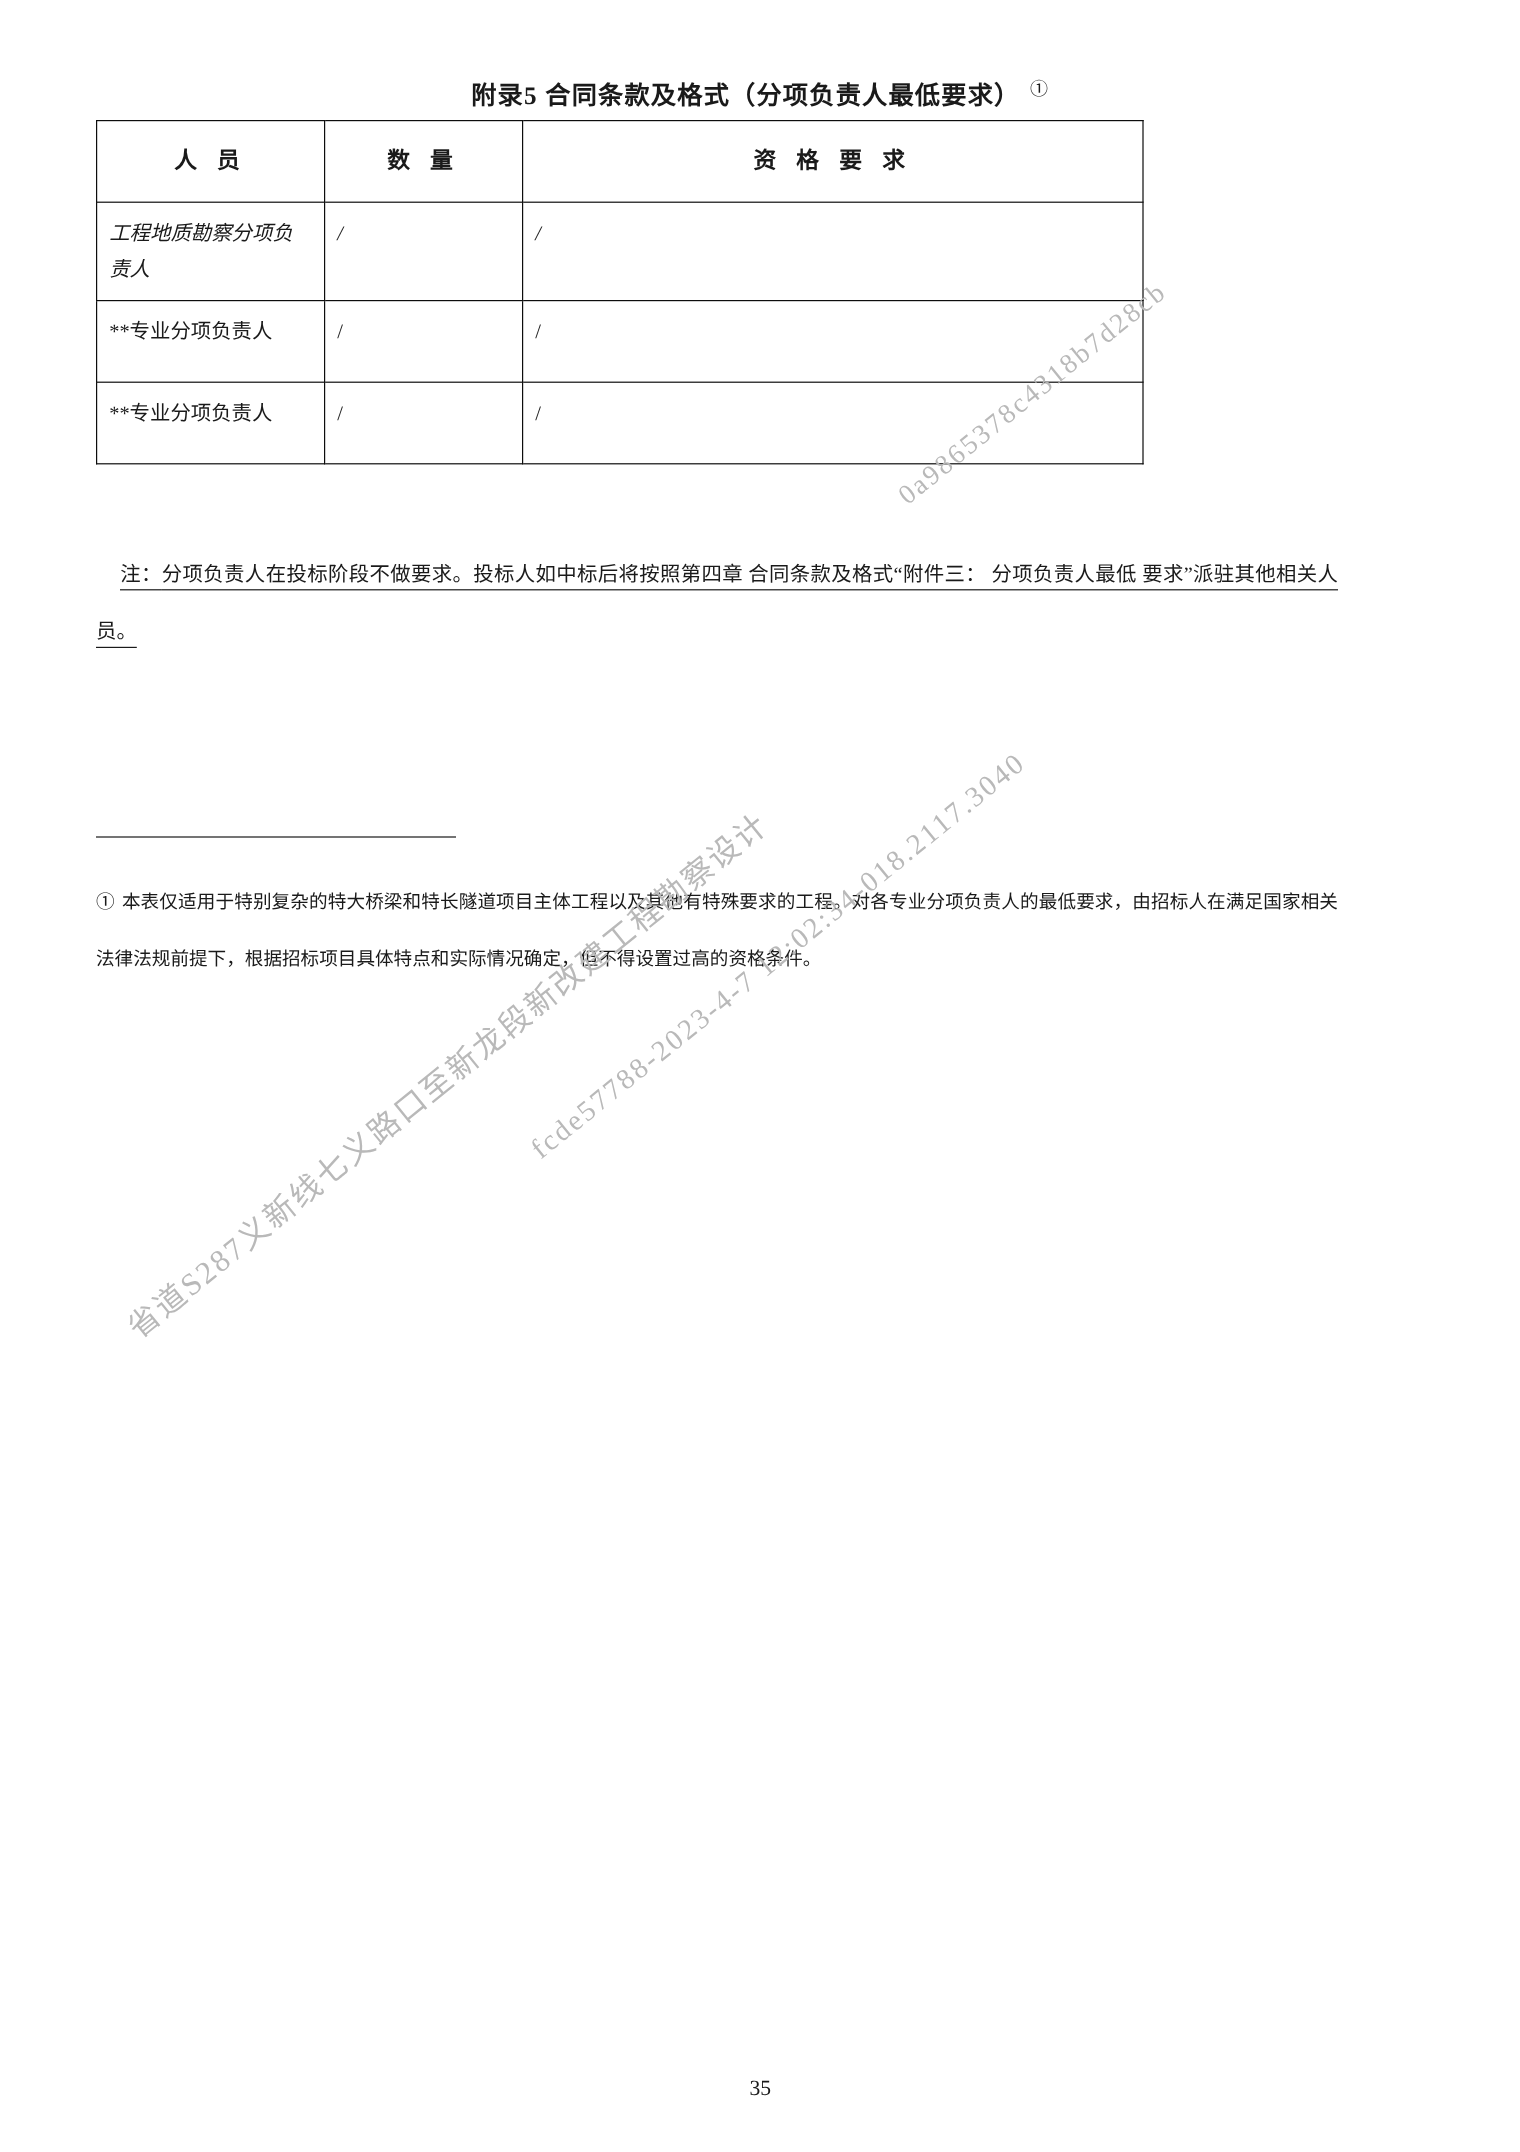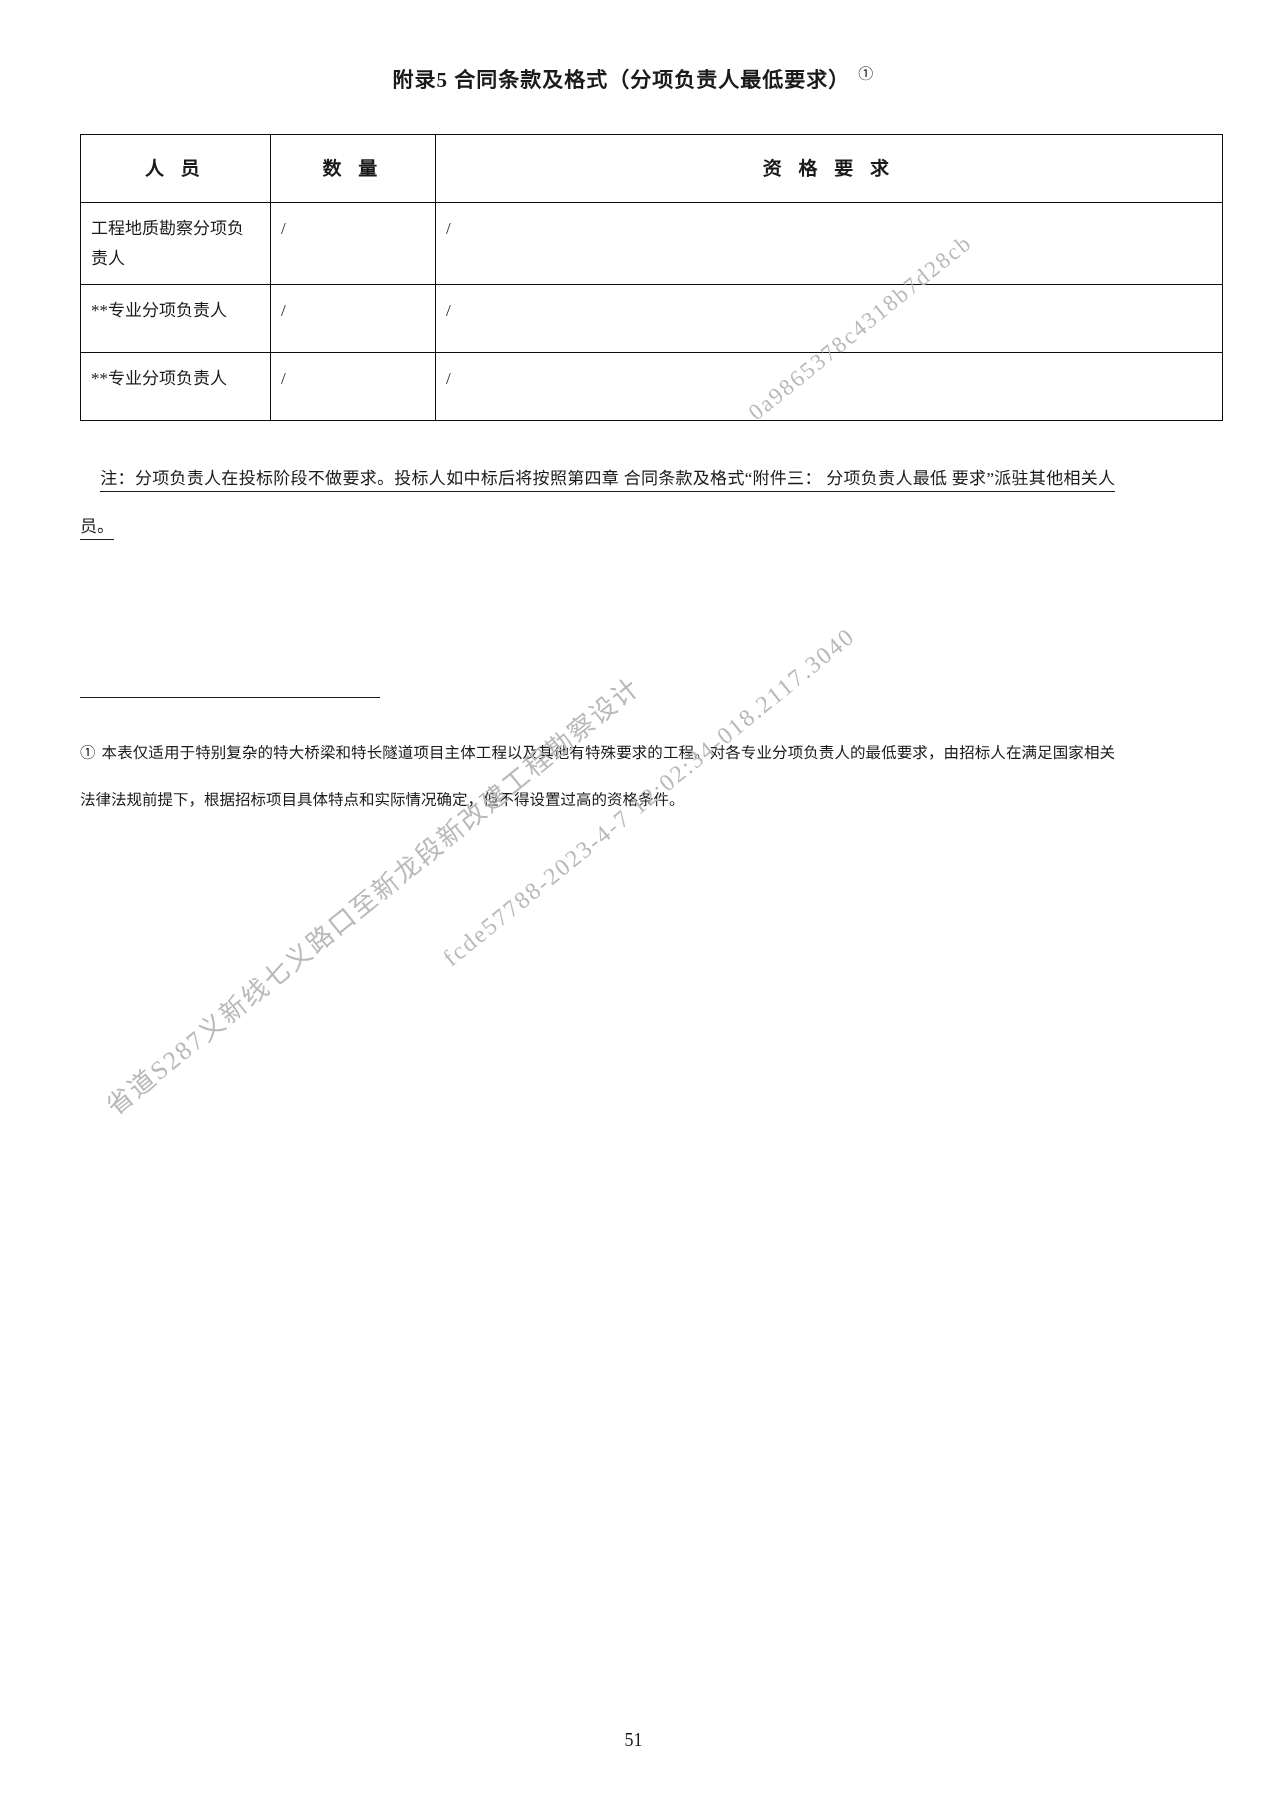--- a/index.html
+++ b/index.html
@@ -37,23 +37,23 @@
   .doc-title .sup {
     font-size: 15px;
     vertical-align: super;
     font-weight: normal;
     margin-left: 8px;
   }
 
   
   .table-wrap {
     position: absolute;
-    top: 134px;
-    left: 80px;
-    width: 1143px;
+    top: 100px;
+    left: 80px;
+    width: 873px;
   }
   table.qual {
     border-collapse: collapse;
     width: 100%;
     table-layout: fixed;
   }
   table.qual th, table.qual td {
     border: 1px solid #0d0d0d;
     vertical-align: top;
     padding: 11px 10px 10px 10px;
@@ -66,21 +66,21 @@
     font-size: 19px;
     letter-spacing: 6px;
     padding: 17px 10px;
     vertical-align: middle;
   }
   col.c1 { width: 190px; }
   col.c2 { width: 165px; }
   col.c3 { width: auto; }
 
   td.cell-person { height: 46px; }
-  td.tall { height: 52px; }
+  td.tall { height: 52px; font-style: italic; }
   .slash { font-size: 17px; }
 
   
   .note {
     position: absolute;
     top: 455px;
     left: 80px;
     width: 1035px;
     font-size: 17px;
     font-weight: normal;
@@ -200,19 +200,19 @@
   <div class="note">
     <span class="indent"></span><span class="u">注：</span><span class="u">分项负责人在投标阶段不做要求。投标人如中标后将按照第四章 合同条款及格式“附件三： 分项负责人最低 要求”派驻其他相关人员。</span>
   </div>
 
   <div class="footnote-rule"></div>
 
   <div class="footnote">
     <span class="marker">①</span><span>本表仅适用于特别复杂的特大桥梁和特长隧道项目主体工程以及其他有特殊要求的工程。对各专业分项负责人的最低要求，由招标人在满足国家相关法律法规前提下，根据招标项目具体特点和实际情况确定，但不得设置过高的资格条件。</span>
   </div>
 
-  <div class="page-number">51</div>
+  <div class="page-number">35</div>
 
   <div class="wm wm-1">省道S287义新线七义路口至新龙段新改建工程勘察设计</div>
   <div class="wm wm-2">fcde57788-2023-4-7 12:02:34-018.2117.3040</div>
   <div class="wm wm-3">0a9865378c4318b7d28cb</div>
 
 </div>
 
 </body></html>

